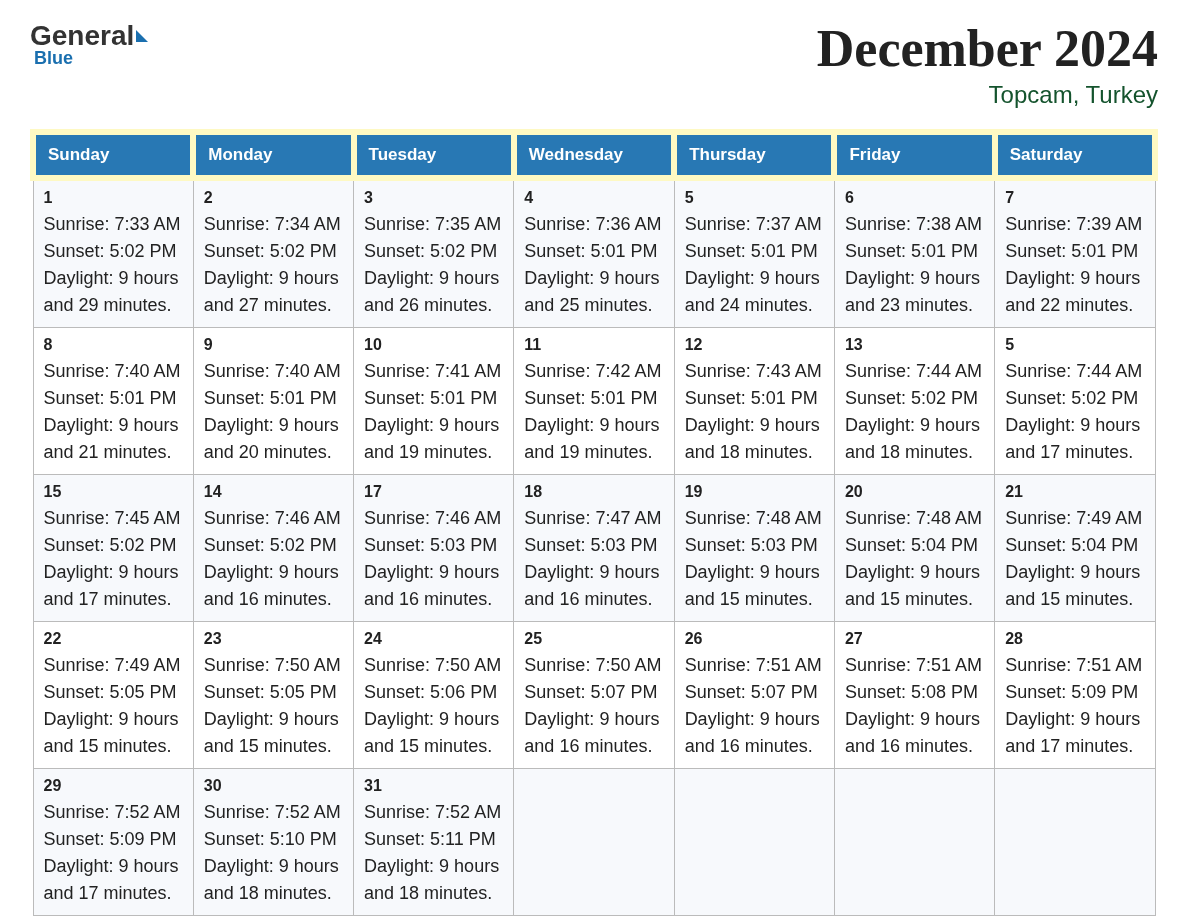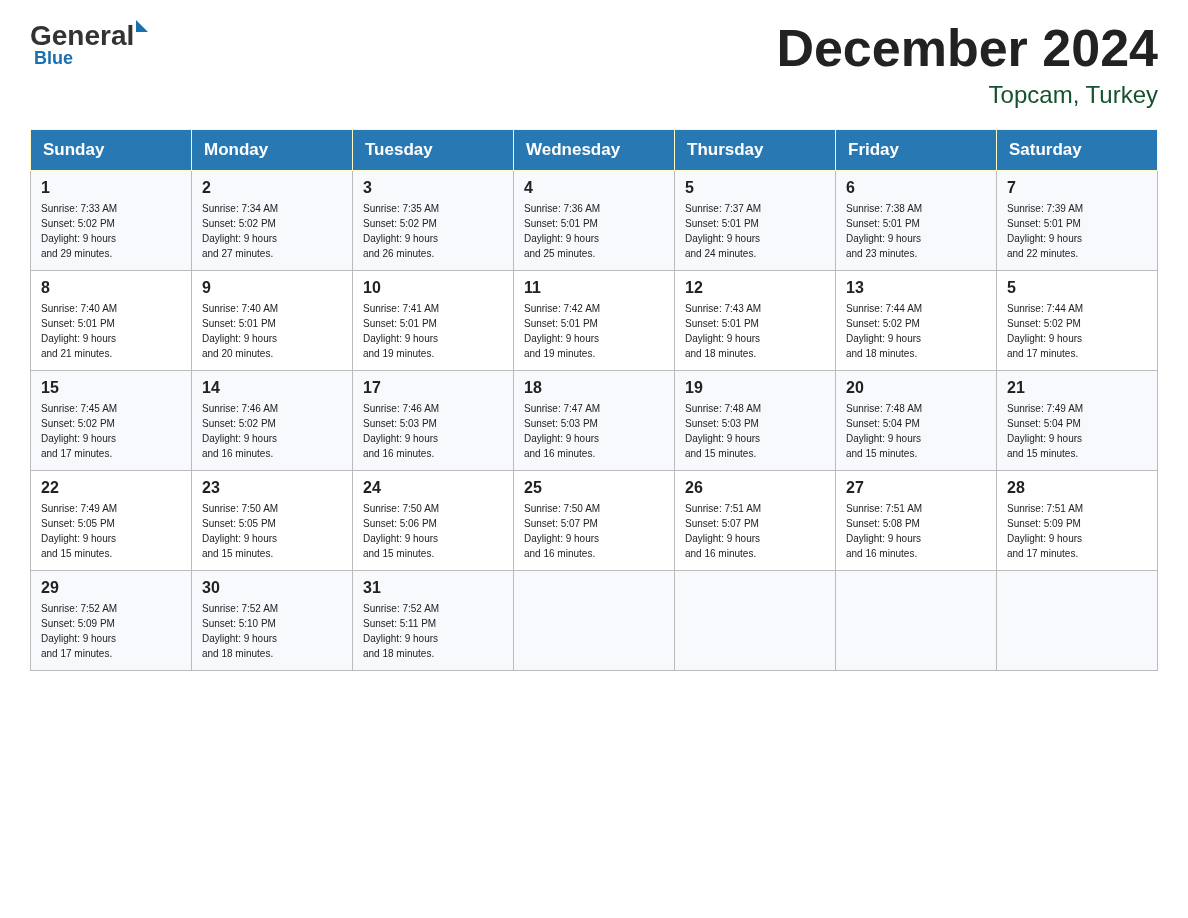--- a/index.html
+++ b/index.html
@@ -16,21 +16,21 @@
       align-items: flex-start;
       margin-bottom: 20px;
     }
     .logo-area {
       display: flex;
       flex-direction: column;
       align-items: flex-start;
     }
     .logo-text {
       display: flex;
-      align-items: flex-start;
+      align-items: center;
       font-size: 28px;
       font-weight: bold;
       color: #333;
     }
     .logo-general { color: #333; }
     .logo-triangle {
       width: 0;
       height: 0;
       border-left: 12px solid #1a6faf;
       border-top: 12px solid transparent;
@@ -47,61 +47,62 @@
       margin-left: 4px;
     }
     .title-area {
       text-align: right;
     }
     .month-title {
       font-size: 52px;
       font-weight: bold;
       color: #222;
       line-height: 1.1;
+      font-family: Liberation Serif, serif;
     }
     .location-title {
       font-size: 24px;
       color: #14532d;
       margin-top: 4px;
     }
     table {
       width: 100%;
       border-collapse: collapse;
     }
     thead tr {
       background-color: #2878b4;
     }
     thead th {
       color: #fff;
       font-size: 17px;
       font-weight: bold;
       padding: 10px 12px;
       text-align: left;
-      border: 1px solid #fef9c3;
+      border: 6px solid #fef9c3;
     }
     tbody tr {
       background: #fff;
     }
     tbody td {
       border: 1px solid #bbb;
       padding: 8px 10px;
       vertical-align: top;
       font-size: 13.5px;
       color: #222;
       min-width: 140px;
       height: 100px;
     }
     .day-number {
       font-size: 16px;
       font-weight: bold;
       margin-bottom: 4px;
       color: #222;
     }
     .day-info {
-      font-size: 10px;
+      font-size: 18px;
       line-height: 1.5;
       color: #222;
     }
     td.empty {
       background: #fff;
     }
     tbody tr:nth-child(odd) td {
       background-color: #f7f9fc;
     }
     tbody tr:nth-child(even) td {

